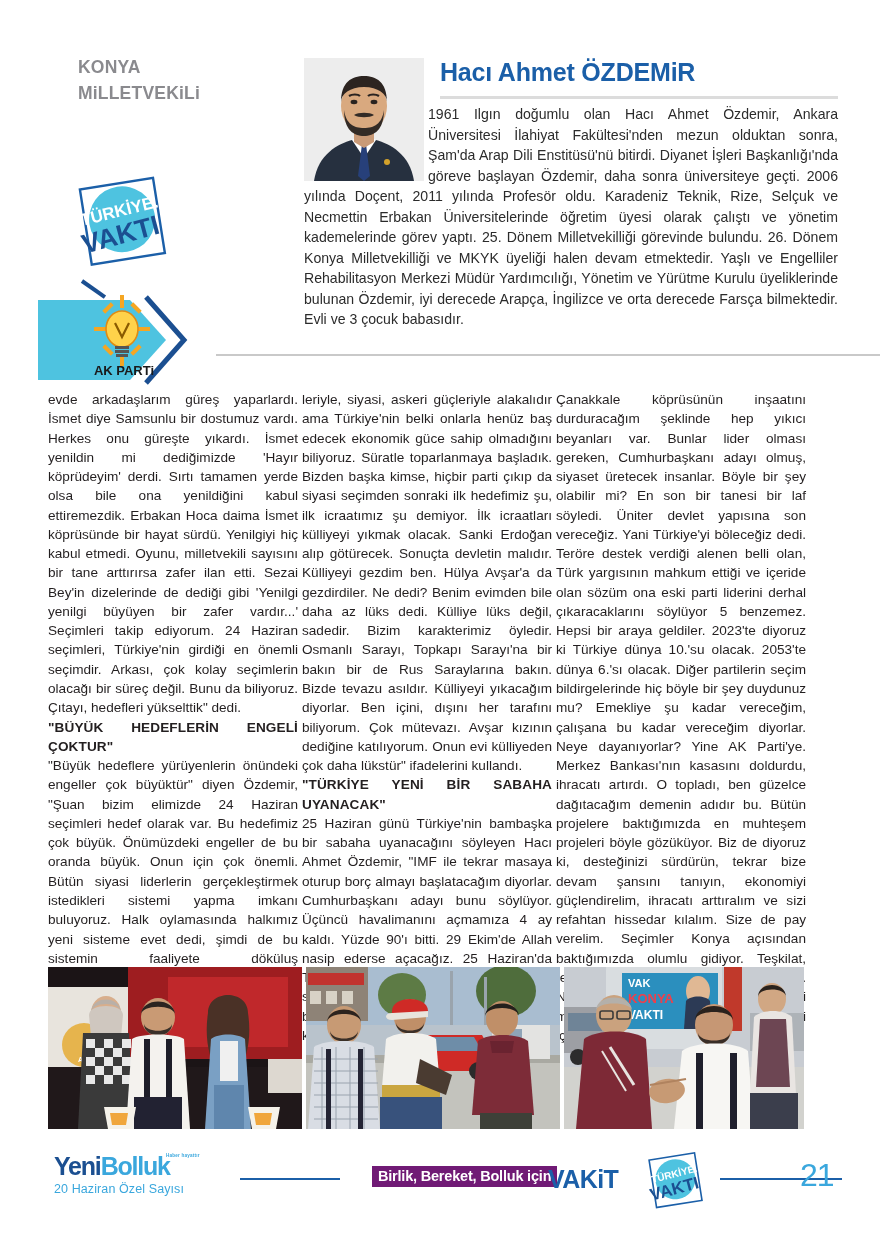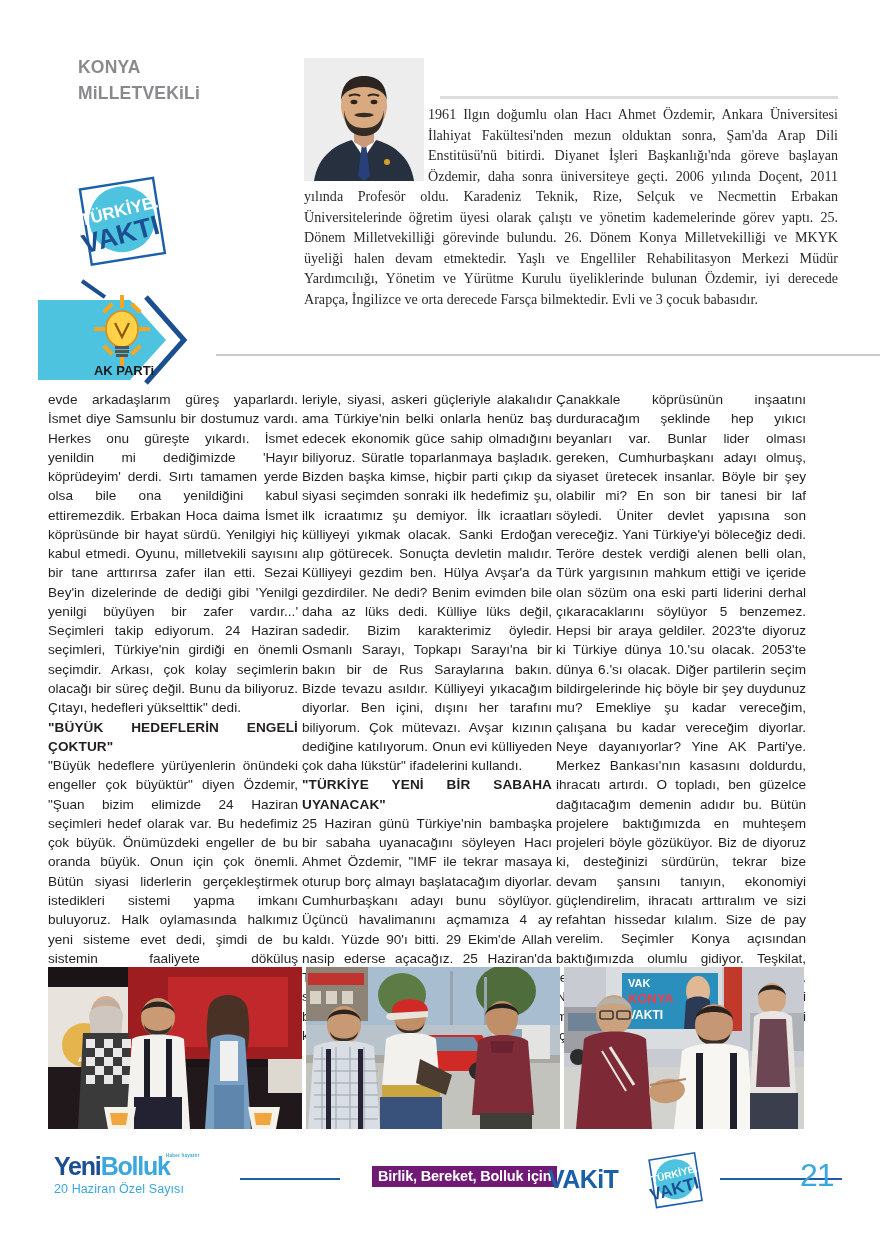--- a/index.html
+++ b/index.html
@@ -92,21 +92,20 @@
   }
   .bio {
     position: absolute;
     left: 256px;
     top: 64px;
     width: 534px;
     font-size: 14.1px;
     line-height: 1.455;
     text-align: justify;
     color: #2b2b2b;
-    font-family: Liberation Serif, serif;
     
   }
   .bio .floatbox {
     float: left;
     width: 124px;
     height: 80px;
   }
 
   .hdr-rule {
     position: absolute;
@@ -332,20 +331,21 @@
         <ellipse cx="50" cy="44" rx="3.4" ry="2.2" fill="#2a2320"></ellipse>
         <ellipse cx="70" cy="44" rx="3.4" ry="2.2" fill="#2a2320"></ellipse>
 
         <path d="M45,38 C48,36 54,36 56,38" stroke="#2a2320" stroke-width="2.2" fill="none"></path>
         <path d="M64,38 C66,36 72,36 75,38" stroke="#2a2320" stroke-width="2.2" fill="none"></path>
 
         <circle cx="83" cy="104" r="3" fill="#d4a22b"></circle>
       </svg>
     </div>
 
+    <div class="name-title">Hacı Ahmet ÖZDEMiR</div>
     <div class="name-rule"></div>
 
     <div class="bio">
       <span class="floatbox"></span><span>1961 Ilgın doğumlu olan Hacı Ahmet Özdemir, Ankara Üniversitesi İlahiyat Fakültesi'nden mezun olduktan sonra, Şam'da Arap Dili Enstitüsü'nü bitirdi. Diyanet İşleri Başkanlığı'nda göreve başlayan Özdemir, daha sonra üniversiteye geçti. 2006 yılında Doçent, 2011 yılında Profesör oldu. Karadeniz Teknik, Rize, Selçuk ve Necmettin Erbakan Üniversitelerinde öğretim üyesi olarak çalıştı ve yönetim kademelerinde görev yaptı. 25. Dönem Milletvekilliği görevinde bulundu. 26. Dönem Konya Milletvekilliği ve MKYK üyeliği halen devam etmektedir. Yaşlı ve Engelliler Rehabilitasyon Merkezi Müdür Yardımcılığı, Yönetim ve Yürütme Kurulu üyeliklerinde bulunan Özdemir, iyi derecede Arapça, İngilizce ve orta derecede Farsça bilmektedir. Evli ve 3 çocuk babasıdır.</span>
     </div>
 
     <div class="hdr-rule"></div>
   </div>
 
   <div class="columns">

